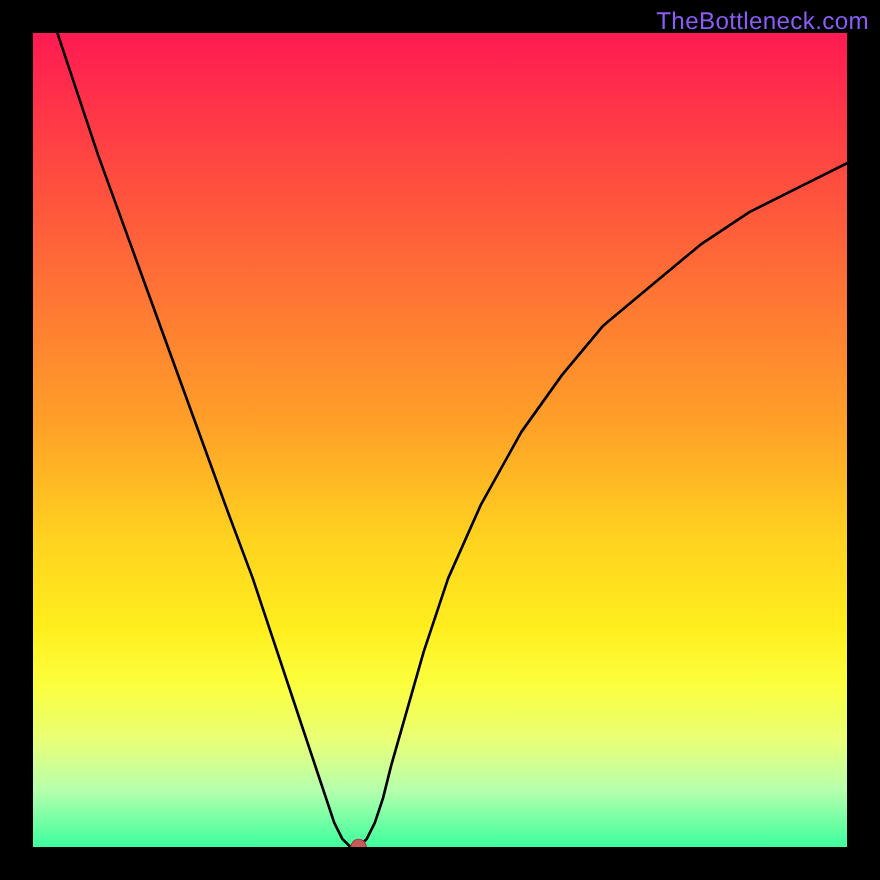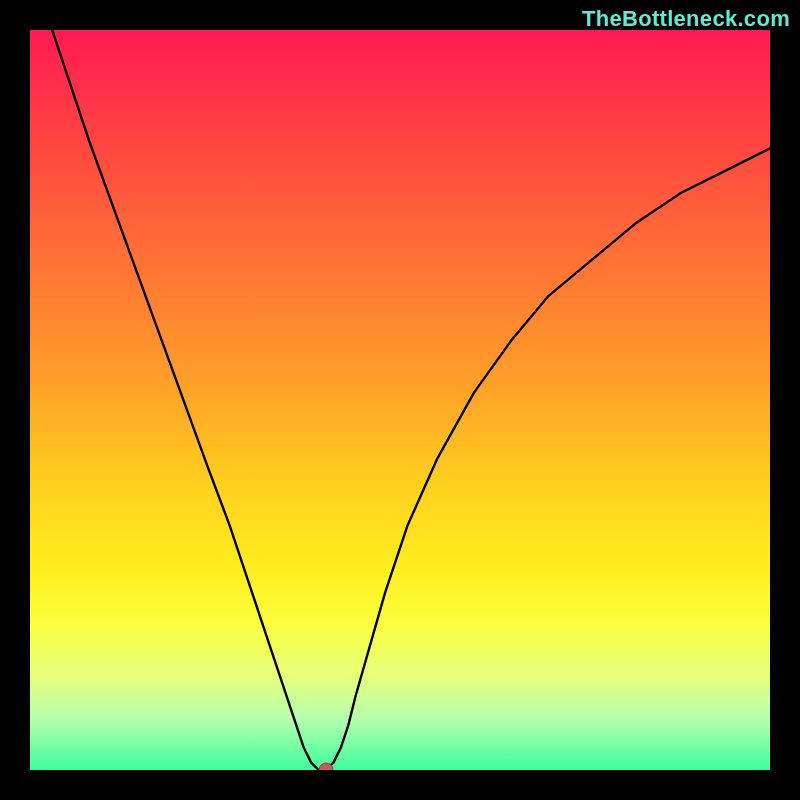--- a/index.html
+++ b/index.html
@@ -40,23 +40,23 @@
   .plot-area svg {
     position: absolute;
     inset: 0;
     width: 100%;
     height: 100%;
   }
   .watermark {
     position: absolute;
     top: 6px;
     right: 10px;
-    color: #5eead4;
+    color: #8b5cf6;
     font-size: 22px;
-    font-weight: 700;
+    font-weight: 400;
     letter-spacing: 0.3px;
     font-family: Verdana, Geneva, sans-serif;
   }
 </style>
 </head>
 <body>
 
 <div class="frame">
   <div class="plot-area">
     <svg viewBox="0 0 740 740" preserveAspectRatio="none">

